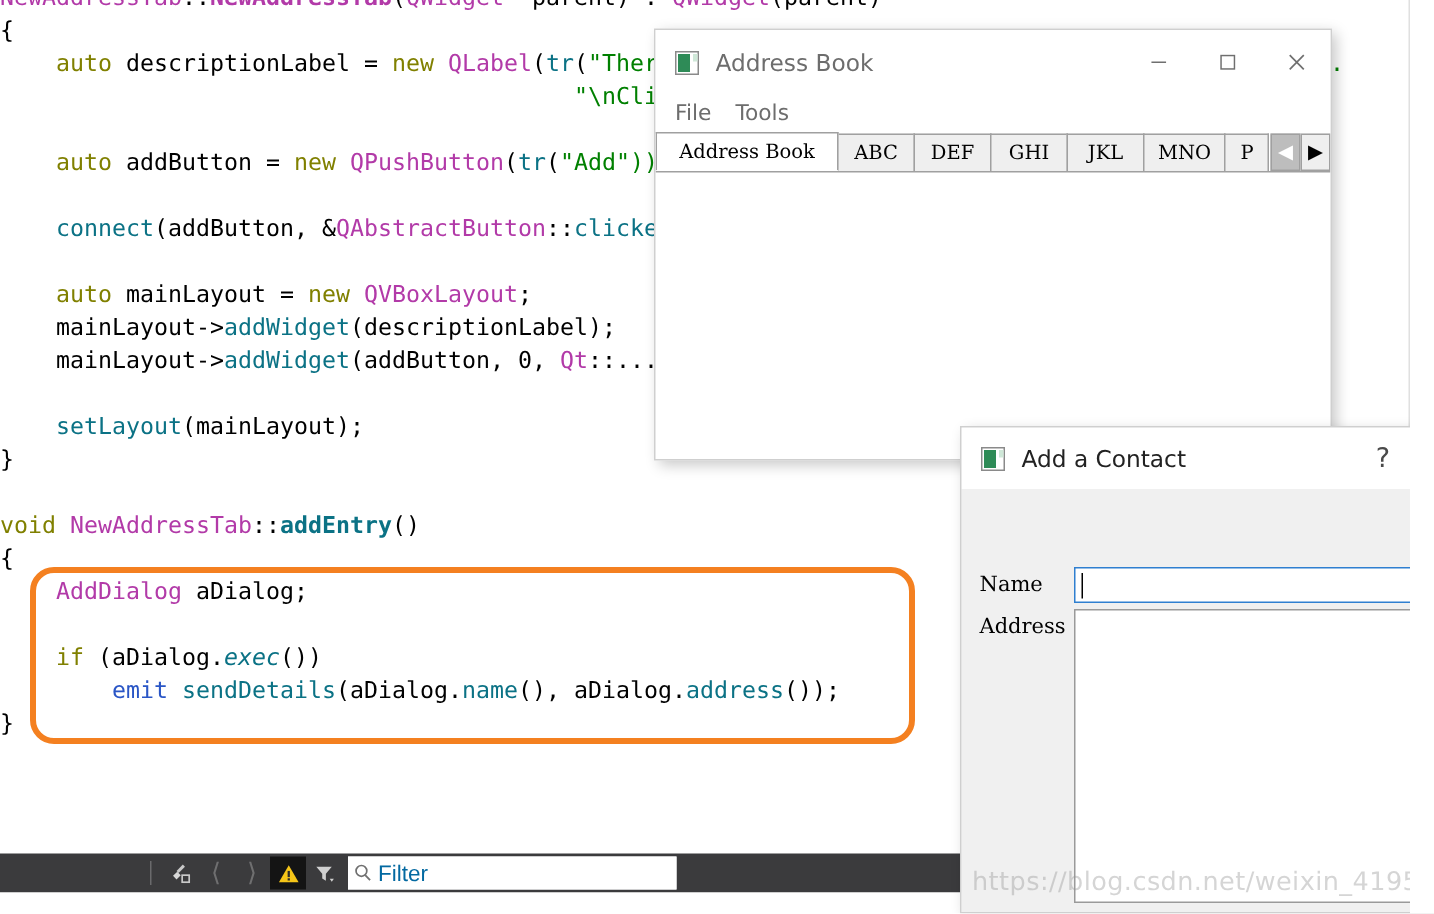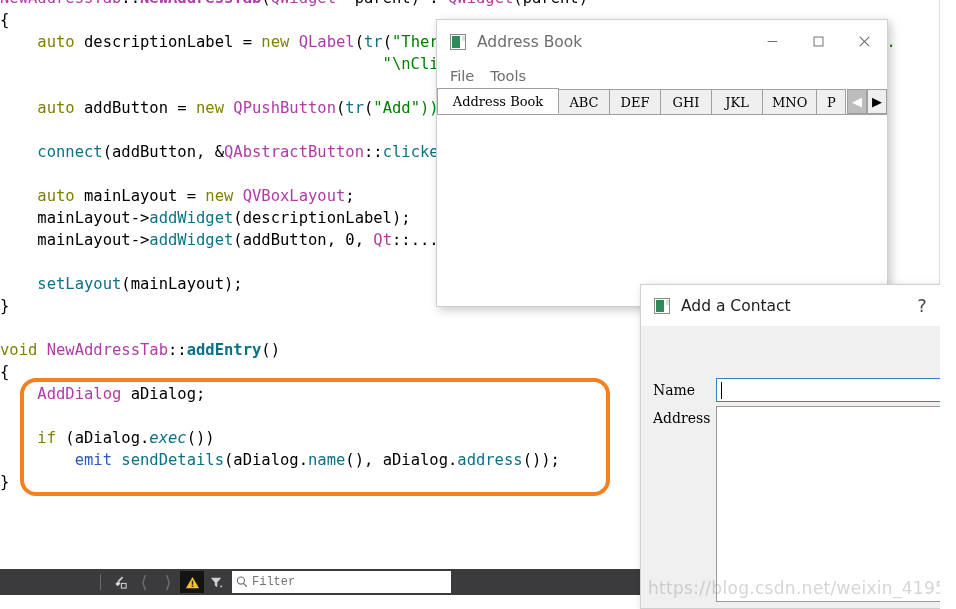--- a/index.html
+++ b/index.html
@@ -95,23 +95,23 @@
   .bb-nav { color: #6f6f70; font-size: 17px; line-height: 1; }
   .filter-field {
     margin-left: 4px;
     width: 213px; height: 20px;
     background: #ffffff;
     border: 1px solid #ffffff;
     display: flex; align-items: center;
     padding: 0 2px;
   }
   .filter-text {
-    font-family: Liberation Mono, monospace;
-    font-size: 12px;
-    color: #737373;
+    font-family: Liberation Sans, sans-serif;
+    font-size: 15px;
+    color: #0369a1;
     margin-left: 3px;
   }
   .bottom-white {
     position: absolute;
     left: 0; bottom: 0; width: 940px; height: 14px;
     background: #ffffff;
   }
 
   
   .win-addressbook {

